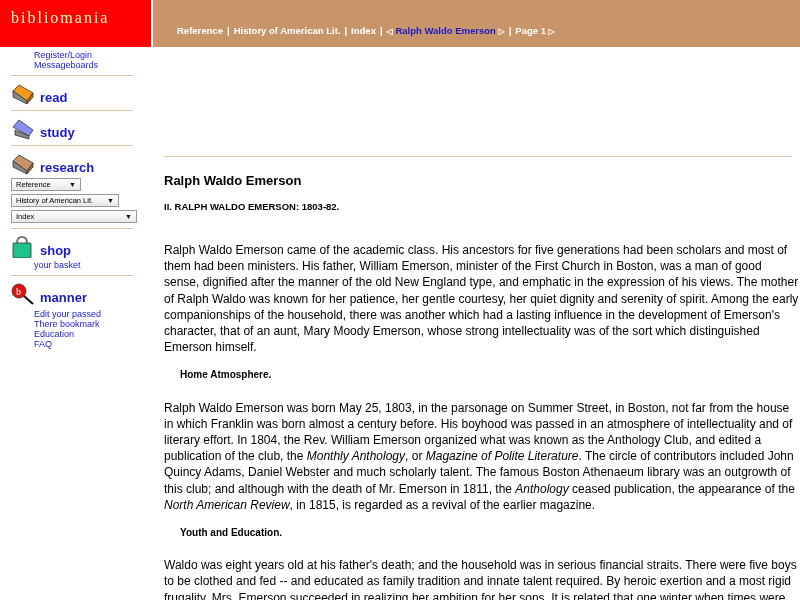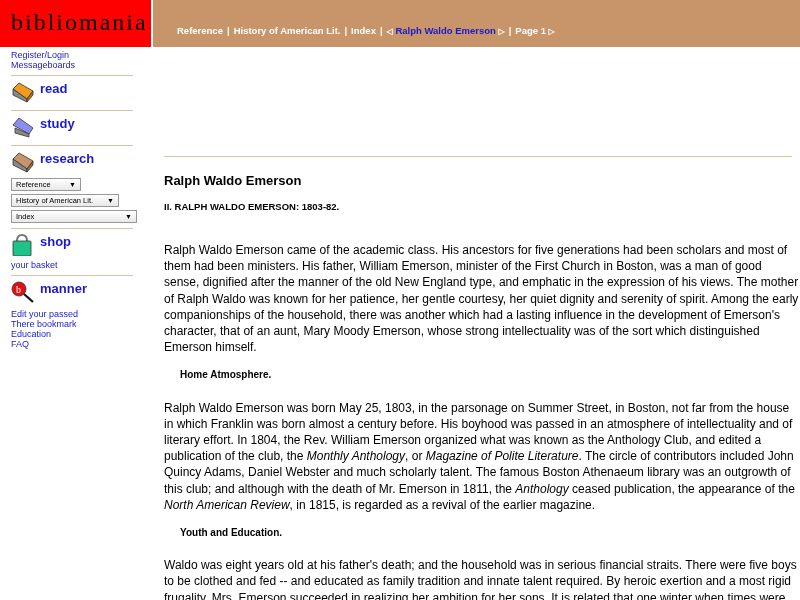--- a/index.html
+++ b/index.html
@@ -1,31 +1,31 @@
 <!DOCTYPE html>
 <html><head>
 <meta charset="utf-8">
 <style>
   html, body { margin:0; padding:0; width:800px; height:600px; overflow:hidden; background:#fff; }
   body { font-family: "Liberation Sans", sans-serif; color:#000; position:relative; }
   a { color:#1a1acc; text-decoration:none; }
 
   .logo { position:absolute; left:0; top:0; width:151px; height:47px; background:#ff0000; }
-  .logo span { position:absolute; left:11px; top:9px; font-family:"Liberation Serif", serif; color:#000000; font-size:24px; letter-spacing:2px; }
+  .logo span { position:absolute; left:11px; top:9px; font-family:"Liberation Serif", serif; color:#fef9c3; font-size:16px; letter-spacing:2px; }
   .topbar { position:absolute; left:151px; top:0; width:649px; height:47px; background:#c8956a; border-left:2px solid #fff; }
   .crumbs { position:absolute; left:8px; top:25px; font-size:9.5px; font-weight:bold; color:#fff; white-space:nowrap;margin-left:16px; }
   .crumbs .sep { margin:0 4px; }
   .crumbs .cur { color:#1a1acc; }
   .crumbs .tri { font-size:8px; }
 
   .sidebar { position:absolute; left:0; top:47px; width:150px; }
   .links-small { padding:3px 0 0 11px; font-size:9px; line-height:10px; }
-  .links-small a { display:block; color:#1a1acc; }
+  .links-small a { display:block; color:#1a1acc;margin-left:23px; }
   .hr { margin:5px 17px 0 11px; border-top:1.5px solid #d9c4a8; height:0; }
-  .navitem { display:flex; align-items:flex-start; padding:5px 0 0 11px; height:24px; }
+  .navitem { display:flex; align-items:flex-end; padding:5px 0 0 11px; height:24px; }
   .navitem .ico { width:24px; height:22px; margin-right:5px; }
   .navitem .lbl { font-size:13px; font-weight:bold; color:#1a1acc; }
   .sel { margin:3px 0 0 11px; height:11px; border:1px solid #999; background:linear-gradient(#fff,#e8e8e8); font-size:7.5px; line-height:11px; padding-left:4px; position:relative; box-sizing:content-box; }
   .sel .arr { position:absolute; right:4px; top:0; font-size:7px; }
   .rule { position:absolute; left:164px; top:156px; width:628px; border-top:1.5px solid #d9c4a8; }
   .title { position:absolute; left:164px; top:173px; font-size:13px; font-weight:bold; }
   .chapter { position:absolute; left:164px; top:201px; width:636px; font-size:9.5px; font-weight:bold; }
   .body { position:absolute; left:164px; top:226px; width:636px; font-size:12px; line-height:16.2px; }
   .body p { margin:16px 0 12px 0; }
   .body h4 { margin:0 0 14px 16px; font-size:10px; }

